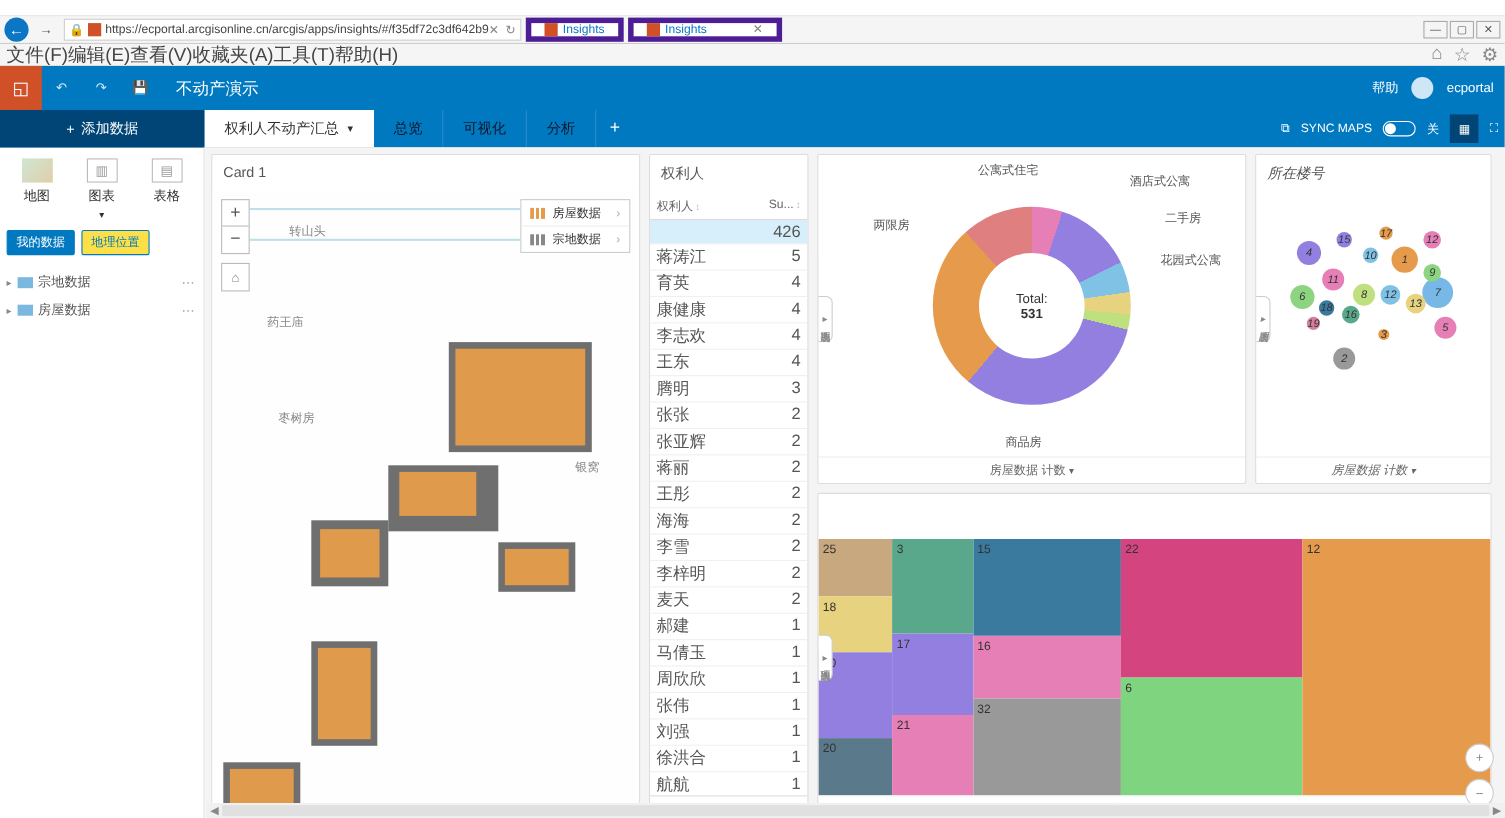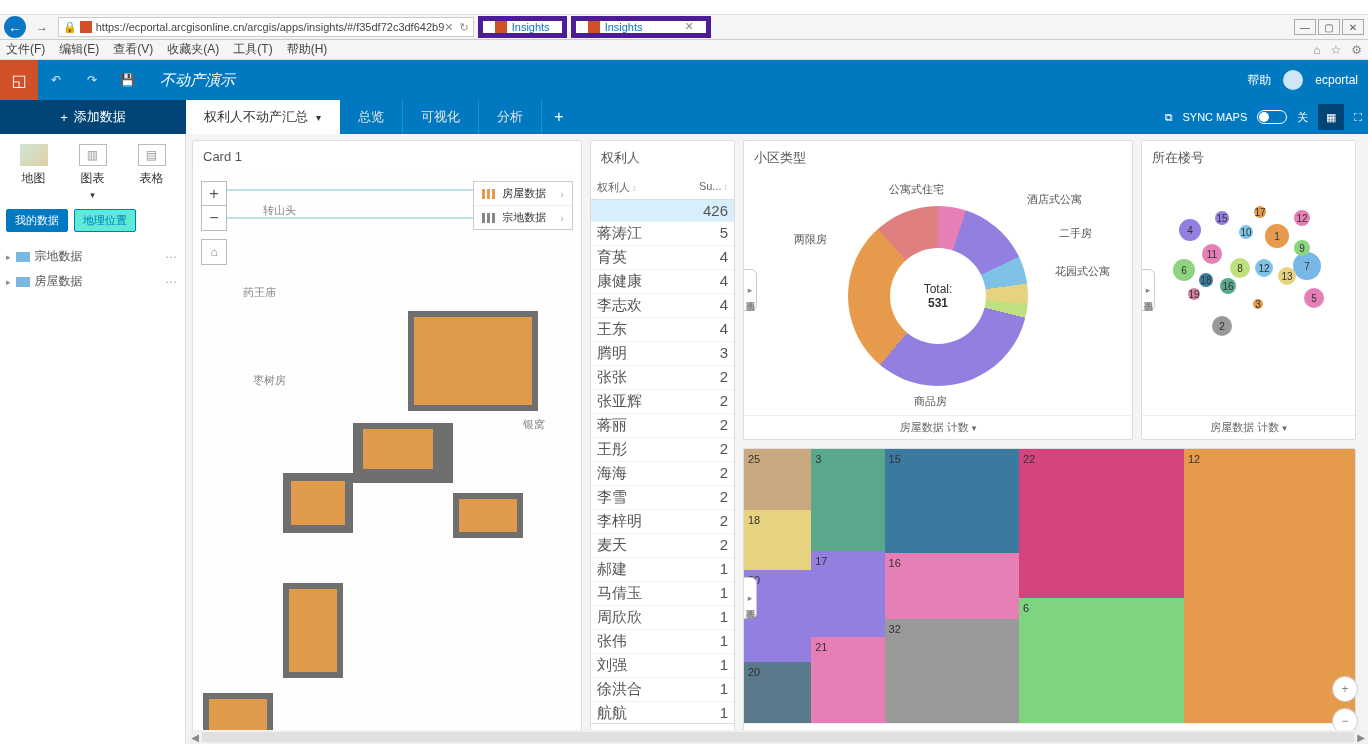--- a/index.html
+++ b/index.html
@@ -9,65 +9,65 @@
 .nav-btn { width:24px; height:20px; display:flex; align-items:center; justify-content:center; color:#555; }
 .back-circle { width:22px; height:22px; border-radius:50%; background:#0a76c4; color:#fff; display:flex; align-items:center; justify-content:center; font-size:14px; }
 .url-box { flex:0 0 360px; height:20px; background:#fff; border:1px solid #ccc; display:flex; align-items:center; padding:0 4px; font-size:11px; color:#444; }
 .url-box .lock { color:#5a9e3f; margin-right:3px; }
 .url-box .icon-o { width:12px; height:12px; background:#d05028; margin-right:4px; }
 .tab { height:22px; padding:0 12px; background:#fff; border:5px solid #4c1d95; display:flex; align-items:flex-end; gap:5px; font-size:11px; color:#0a76c4; }
 .tab .ti { width:12px; height:12px; background:#d05028; }
 .tab .cx { margin-left:auto; color:#888; }
 .win-ctrl { margin-left:auto; display:flex; gap:2px; }
 .win-ctrl span { width:22px; height:16px; border:1px solid #aaa; display:flex; align-items:center; justify-content:center; font-size:10px; color:#555; }
-.menu-bar { height:20px; background:#f5f5f5; display:flex; align-items:center; gap:14px; padding:0 6px; font-size:12px; color:#444; border-bottom:1px solid #ddd; }
+.menu-bar { height:20px; background:#f5f5f5; display:flex; align-items:center; padding:0 6px; font-size:17px; color:#444; border-bottom:1px solid #ddd; }
 .menu-bar span { cursor:default; }
 .star-row { margin-left:auto; display:flex; gap:10px; color:#888; }
 
 .app-header { height:40px; background:#0079c1; display:flex; align-items:center; color:#fff; padding:0 10px 0 0; }
 .logo { width:38px; height:40px; background:#d05028; display:flex; align-items:center; justify-content:center; font-size:16px; }
 .hbtn { width:36px; height:40px; display:flex; align-items:center; justify-content:center; color:#cfe6f7; }
-.app-title { margin-left:14px; font-size:15px;font-style:italic; }
+.app-title { margin-left:14px; font-size:15px; }
 .hdr-right { margin-left:auto; display:flex; align-items:center; gap:12px; font-size:12px; }
 .avatar { width:20px; height:20px; border-radius:50%; background:#cfe6f7; }
 
 .tabrow { height:34px; background:#0079c1; display:flex; align-items:stretch; }
 .add-data { width:186px; background:#004575; color:#fff; display:flex; align-items:center; justify-content:center; gap:6px; font-size:13px; }
-.pagetab { padding:0 18px; display:flex; align-items:center; gap:8px; font-size:13px; color:#e5e5e5; border-right:1px solid rgba(255,255,255,.15); }
+.pagetab { padding:0 18px; display:flex; align-items:center; gap:8px; font-size:13px; color:#0f172a; border-right:1px solid rgba(255,255,255,.15); }
 .pagetab.active { background:#fff; color:#323232; }
 .pagetab .chev { font-size:10px; }
 .tabicon { width:34px; display:flex; align-items:center; justify-content:center; color:#fff; font-size:16px; }
 .tabrow-right { margin-left:auto; display:flex; align-items:center; gap:10px; padding-right:6px; color:#fff; font-size:11px; }
 .switch { width:30px; height:14px; border:1px solid #fff; border-radius:8px; position:relative; }
 .switch::after { content:""; position:absolute; width:10px; height:10px; background:#fff; border-radius:50%; top:1px; left:1px; }
 .gridic { width:26px; height:26px; background:#004575; display:flex; align-items:center; justify-content:center; }
 
 .main { display:flex; height:610px; }
 .side { width:186px; border-right:1px solid #ddd; display:flex; flex-direction:column; }
 .viewrow { display:flex; justify-content:space-around; padding:10px 4px 0; }
 .viewbtn { width:34px; text-align:center; }
 .viewbtn .ico { width:28px; height:22px; border:1px solid #bbb; margin:0 auto 4px; display:flex; align-items:center; justify-content:center; color:#999; }
 .viewbtn.map .ico { background:linear-gradient(135deg,#cfe6d4,#e0cfa8); border:none; }
 .tabsrow { display:flex; padding:8px 6px; gap:6px; }
-.pill { padding:3px 8px; border:1px solid #0079c1; border-radius:2px; font-size:11px; color:#0079c1; background:#5eead4; }
+.pill { padding:3px 8px; border:1px solid #0079c1; border-radius:2px; font-size:11px; color:#0079c1; background:#fde047; }
 .pill.active { background:#0079c1; color:#fff; }
 .ds-list { padding:4px 0; }
 .ds-item { display:flex; align-items:center; padding:4px 6px; gap:5px; font-size:12px; color:#555; }
 .ds-item .arr { color:#888; font-size:9px; }
 .ds-item .ds-ic { width:14px; height:10px; background:#7ab8e0; }
 .ds-item .dots { margin-left:auto; color:#aaa; letter-spacing:2px; }
 
 .canvas { flex:1; background:#f4f4f4; padding:6px; position:relative; overflow:hidden; }
 .grid { display:grid; grid-template-columns:390px 145px 390px 215px; grid-template-rows:300px 300px; gap:8px; }
 .card { background:#fff; border:1px solid #ddd; border-radius:2px; position:relative; display:flex; flex-direction:column; overflow:hidden; }
 .card-title { padding:8px 10px; font-size:13px; color:#555; border-bottom:1px solid transparent; }
 .card-map { grid-row:1/3; grid-column:1; }
 .card-table { grid-row:1/3; grid-column:2; }
 .card-pie { grid-row:1; grid-column:3; }
-.card-bubble { grid-row:1; grid-column:4; }
+.card-bubble { grid-row:1; grid-column:4;font-style:italic; }
 .card-tree { grid-row:2; grid-column:3/5; }
 
 .mapbody { flex:1; position:relative; background:#fefefe; }
 .mzoom { position:absolute; top:8px; left:8px; width:26px; background:#fff; border:1px solid #bbb; }
 .mzoom div { height:24px; display:flex; align-items:center; justify-content:center; font-size:16px; color:#555; }
 .mzoom div:first-child { border-bottom:1px solid #bbb; }
 .mhome { position:absolute; top:66px; left:8px; width:26px; height:26px; background:#fff; border:1px solid #bbb; display:flex; align-items:center; justify-content:center; color:#888; }
 .legend { position:absolute; top:8px; right:8px; background:#fff; border:1px solid #ccc; font-size:11px; }
 .legend div { padding:4px 8px; display:flex; align-items:center; gap:6px; }
 .legend div:first-child { border-bottom:1px solid #eee; }
@@ -109,21 +109,21 @@
   background:conic-gradient(#e67fb5 0 18deg,#937fe0 18deg 64deg,#7fc2e6 64deg 82deg,#e6d27f 82deg 95deg,#bfe07f 95deg 104deg,#937fe0 104deg 220deg,#e69a4c 220deg 318deg,#e07f7f 318deg 360deg); }
 .donut::after { content:""; position:absolute; inset:42px; background:#fff; border-radius:50%; }
 .donut-c { position:absolute; inset:0; display:flex; flex-direction:column; align-items:center; justify-content:center; font-size:12px; z-index:1; }
 .pielabel { position:absolute; font-size:11px; color:#555; white-space:nowrap; }
 .card-foot { padding:4px 6px; border-top:1px solid #eee; text-align:center; font-size:11px; color:#666; }
 .card-foot .chev { font-size:9px; margin-left:3px; }
 
 .bubble-body { flex:1; position:relative; }
 .bub { position:absolute; border-radius:50%; display:flex; align-items:center; justify-content:center; font-size:10px; color:#333; }
 
-.tree-body { flex:1; display:flex; padding:0; }
+.tree-body { flex:1; display:flex; padding:0;margin-top:41px; }
 .tcol { display:flex; flex-direction:column; }
 .tcell { flex:1; display:flex; align-items:flex-start; padding:4px; font-size:11px; color:#333; }
 
 .zoom-fab { position:absolute; right:10px; bottom:10px; display:flex; flex-direction:column; gap:6px; }
 .zoom-fab div { width:26px; height:26px; border:1px solid #ccc; border-radius:50%; background:#fff; display:flex; align-items:center; justify-content:center; color:#888; }
 .hscroll { position:absolute; left:188px; right:0; bottom:0; height:14px; background:#f0f0f0; display:flex; align-items:center; }
 .hscroll .arr { width:14px; text-align:center; color:#888; font-size:10px; }
 .hscroll .track { flex:1; height:10px; background:#e0e0e0; }
 </style>
 </head>
@@ -394,21 +394,20 @@
               <div class="c1">王涛</div>
               <div class="c2">1</div>
             </div>
           </div>
         <div class="tfoot">
           <span>总计</span> <span>531.00</span>
         </div>
       </div>
 
       <div class="card card-pie">
-        <div class="card-title">小区类型</div>
         <div class="expand l">▸<br><span style="writing-mode:vertical-rl">图表选项</span></div>
         <div class="pie-body">
           <div class="donut">
             <div class="donut-c">
               <span>Total:</span>
               <b>531</b>
             </div>
           </div>
           <div class="pielabel" style="top:6px;left:145px">公寓式住宅</div>
           <div class="pielabel" style="top:16px;right:50px">酒店式公寓</div>

